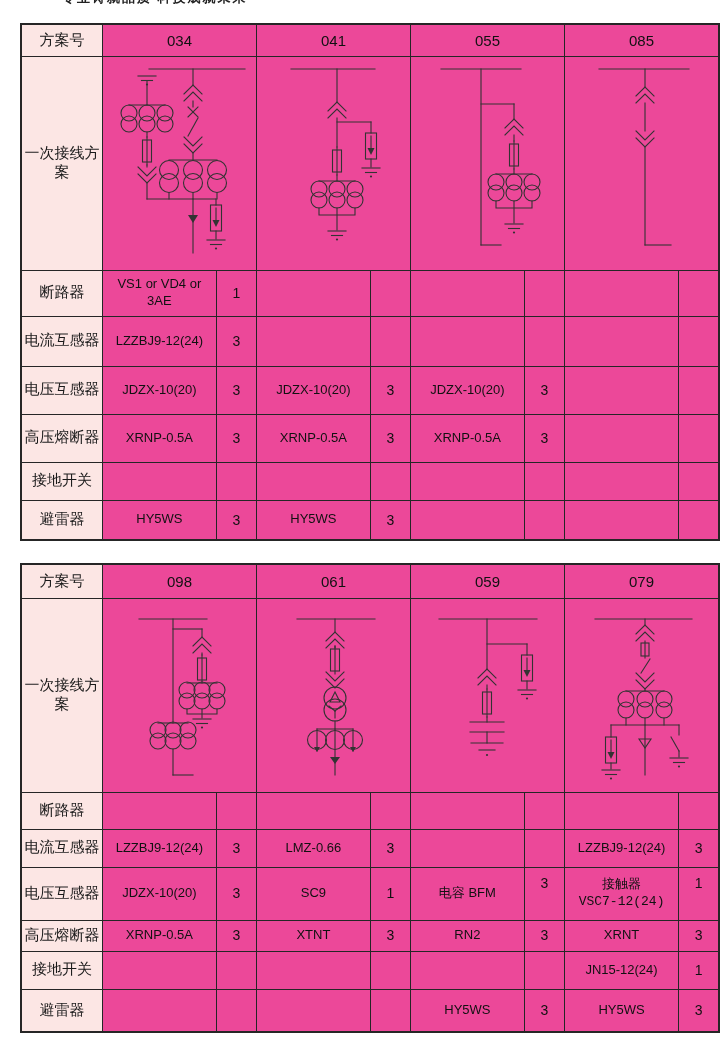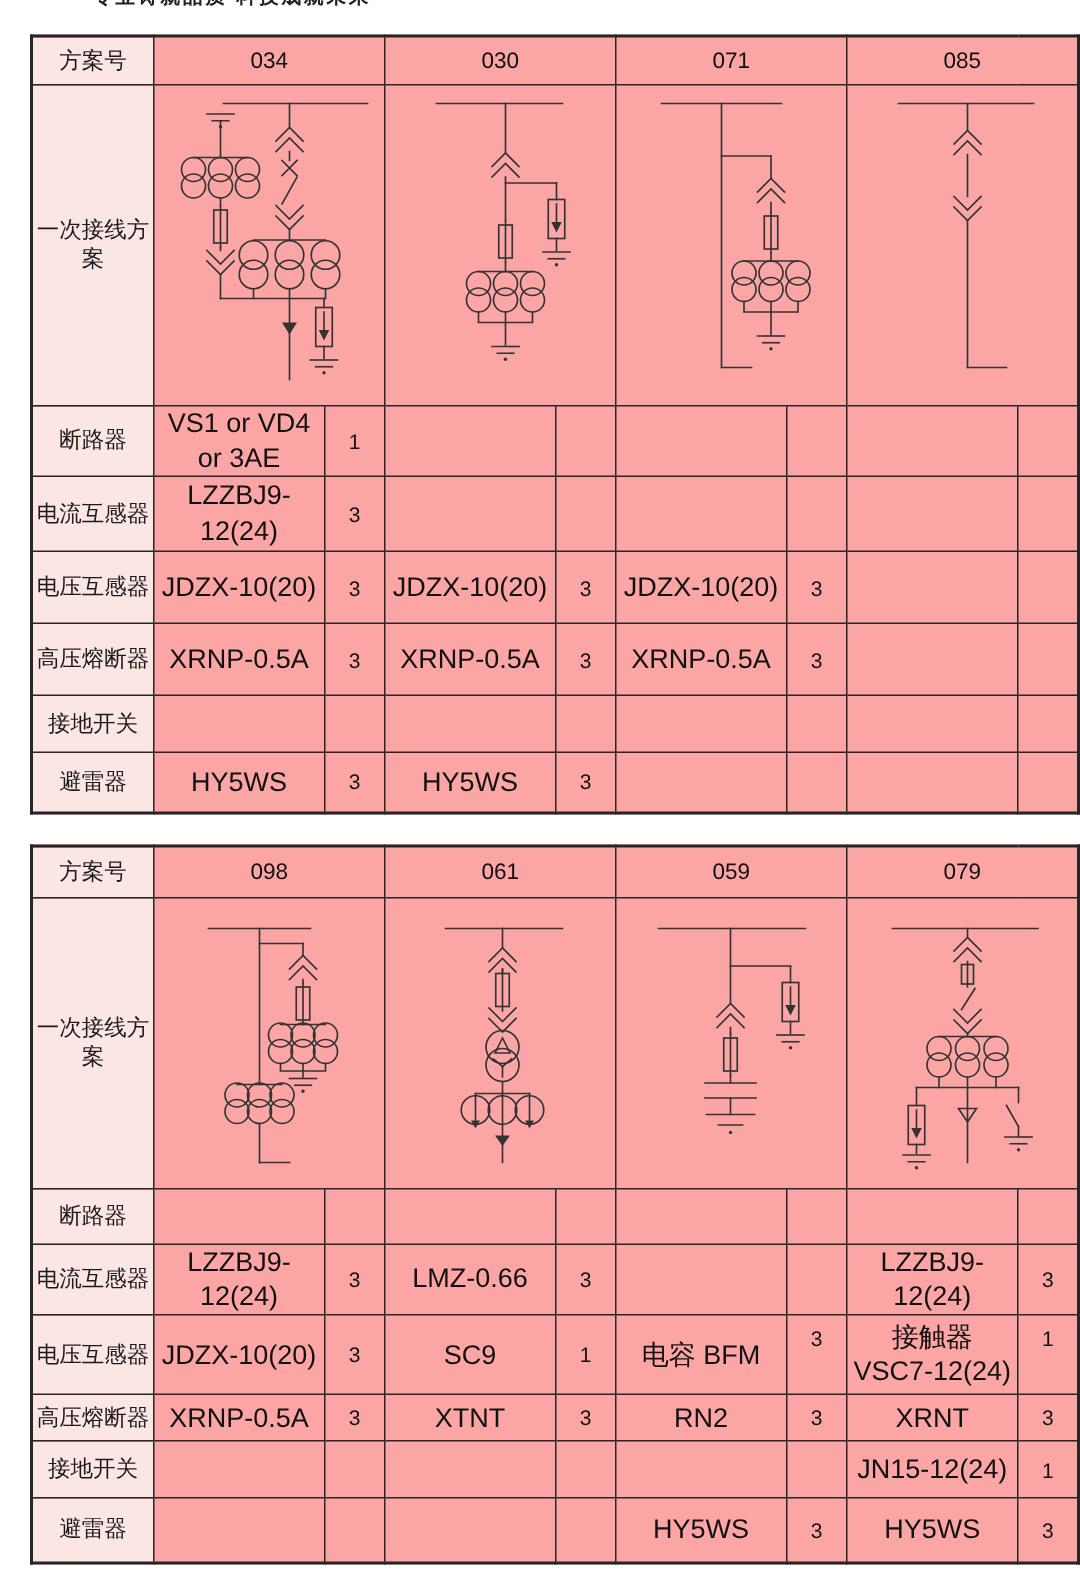--- a/index.html
+++ b/index.html
@@ -1,30 +1,30 @@
 <!DOCTYPE html>
 <html><head>
 <meta charset="utf-8">
 <style>
   html,body{margin:0;padding:0;background:#fff;}
   body{width:720px;height:1047px;position:relative;font-family:"Liberation Sans",sans-serif;color:#111;overflow:hidden;}
 
   .top-strip{position:absolute;left:62px;top:0;width:240px;height:5px;overflow:hidden;}
   .top-strip span{position:absolute;left:0;top:-11px;font-size:13px;font-weight:bold;letter-spacing:2px;color:#222;white-space:nowrap;}
 
-  table.scheme-table{position:absolute;left:20px;border-collapse:collapse;table-layout:fixed;border:2px solid #262626;background:#fca5a5;}
+  table.scheme-table{position:absolute;left:20px;border-collapse:collapse;table-layout:fixed;border:2px solid #262626;background:#ec4899;}
   .t1{top:23px;} .t2{top:563px;}
   col.c-label{width:94px;} col.c-val{width:113px;} col.c-qty{width:40px;}
 
   td{border:1px solid #262626;text-align:center;vertical-align:middle;padding:0 2px;overflow:hidden;line-height:1.3;}
   td.label{background:#fce6e4;font-family:"DejaVu Serif","Liberation Serif",serif;font-size:15px;color:#1a1a1a;}
   td.schemeno{font-size:15px;color:#111;margin-top:16px;}
-  td.val{font-size:18px;} td.qty{font-size:14px;}
+  td.val{font-size:13px;} td.qty{font-size:14px;}
   td.qty.top{vertical-align:top;padding-top:6px;}
-  td.val.pre{white-space:pre-line;}
+  td.val.pre{white-space:pre-line;font-family:Liberation Mono, monospace;}
   tr.hdr1{height:32px;} tr.hdr2{height:34px;}
   tr.diag1{height:213px;} tr.diag2{height:193px;}
   td.diag-cell{padding:0;vertical-align:top;}
 
   svg.diag{display:block;margin:0 auto;stroke:#333;fill:none;stroke-width:1.1;stroke-linecap:square;}
 </style>
 </head>
 <body>
 
 <svg width="0" height="0" style="position:absolute" aria-hidden="true">
@@ -79,22 +79,22 @@
       <col class="c-qty">
       <col class="c-val">
       <col class="c-qty">
       <col class="c-val">
       <col class="c-qty">
   </colgroup>
   <tbody>
   <tr class="hdr1">
     <td class="label">方案号</td>
     <td class="schemeno" colspan="2">034</td>
-    <td class="schemeno" colspan="2">030</td>
-    <td class="schemeno" colspan="2">071</td>
+    <td class="schemeno" colspan="2">041</td>
+    <td class="schemeno" colspan="2">055</td>
     <td class="schemeno" colspan="2">085</td>
   </tr>
   <tr class="diag1">
     <td class="label">一次接线方案</td>
 
     <td class="diag-cell" colspan="2">
       <svg class="diag" width="153" height="213" viewBox="0 0 153 213">
         <line x1="46" y1="12" x2="142" y2="12"></line>
         <line x1="90" y1="12" x2="90" y2="28"></line>
         <use href="#chvU" x="90" y="30"></use>

